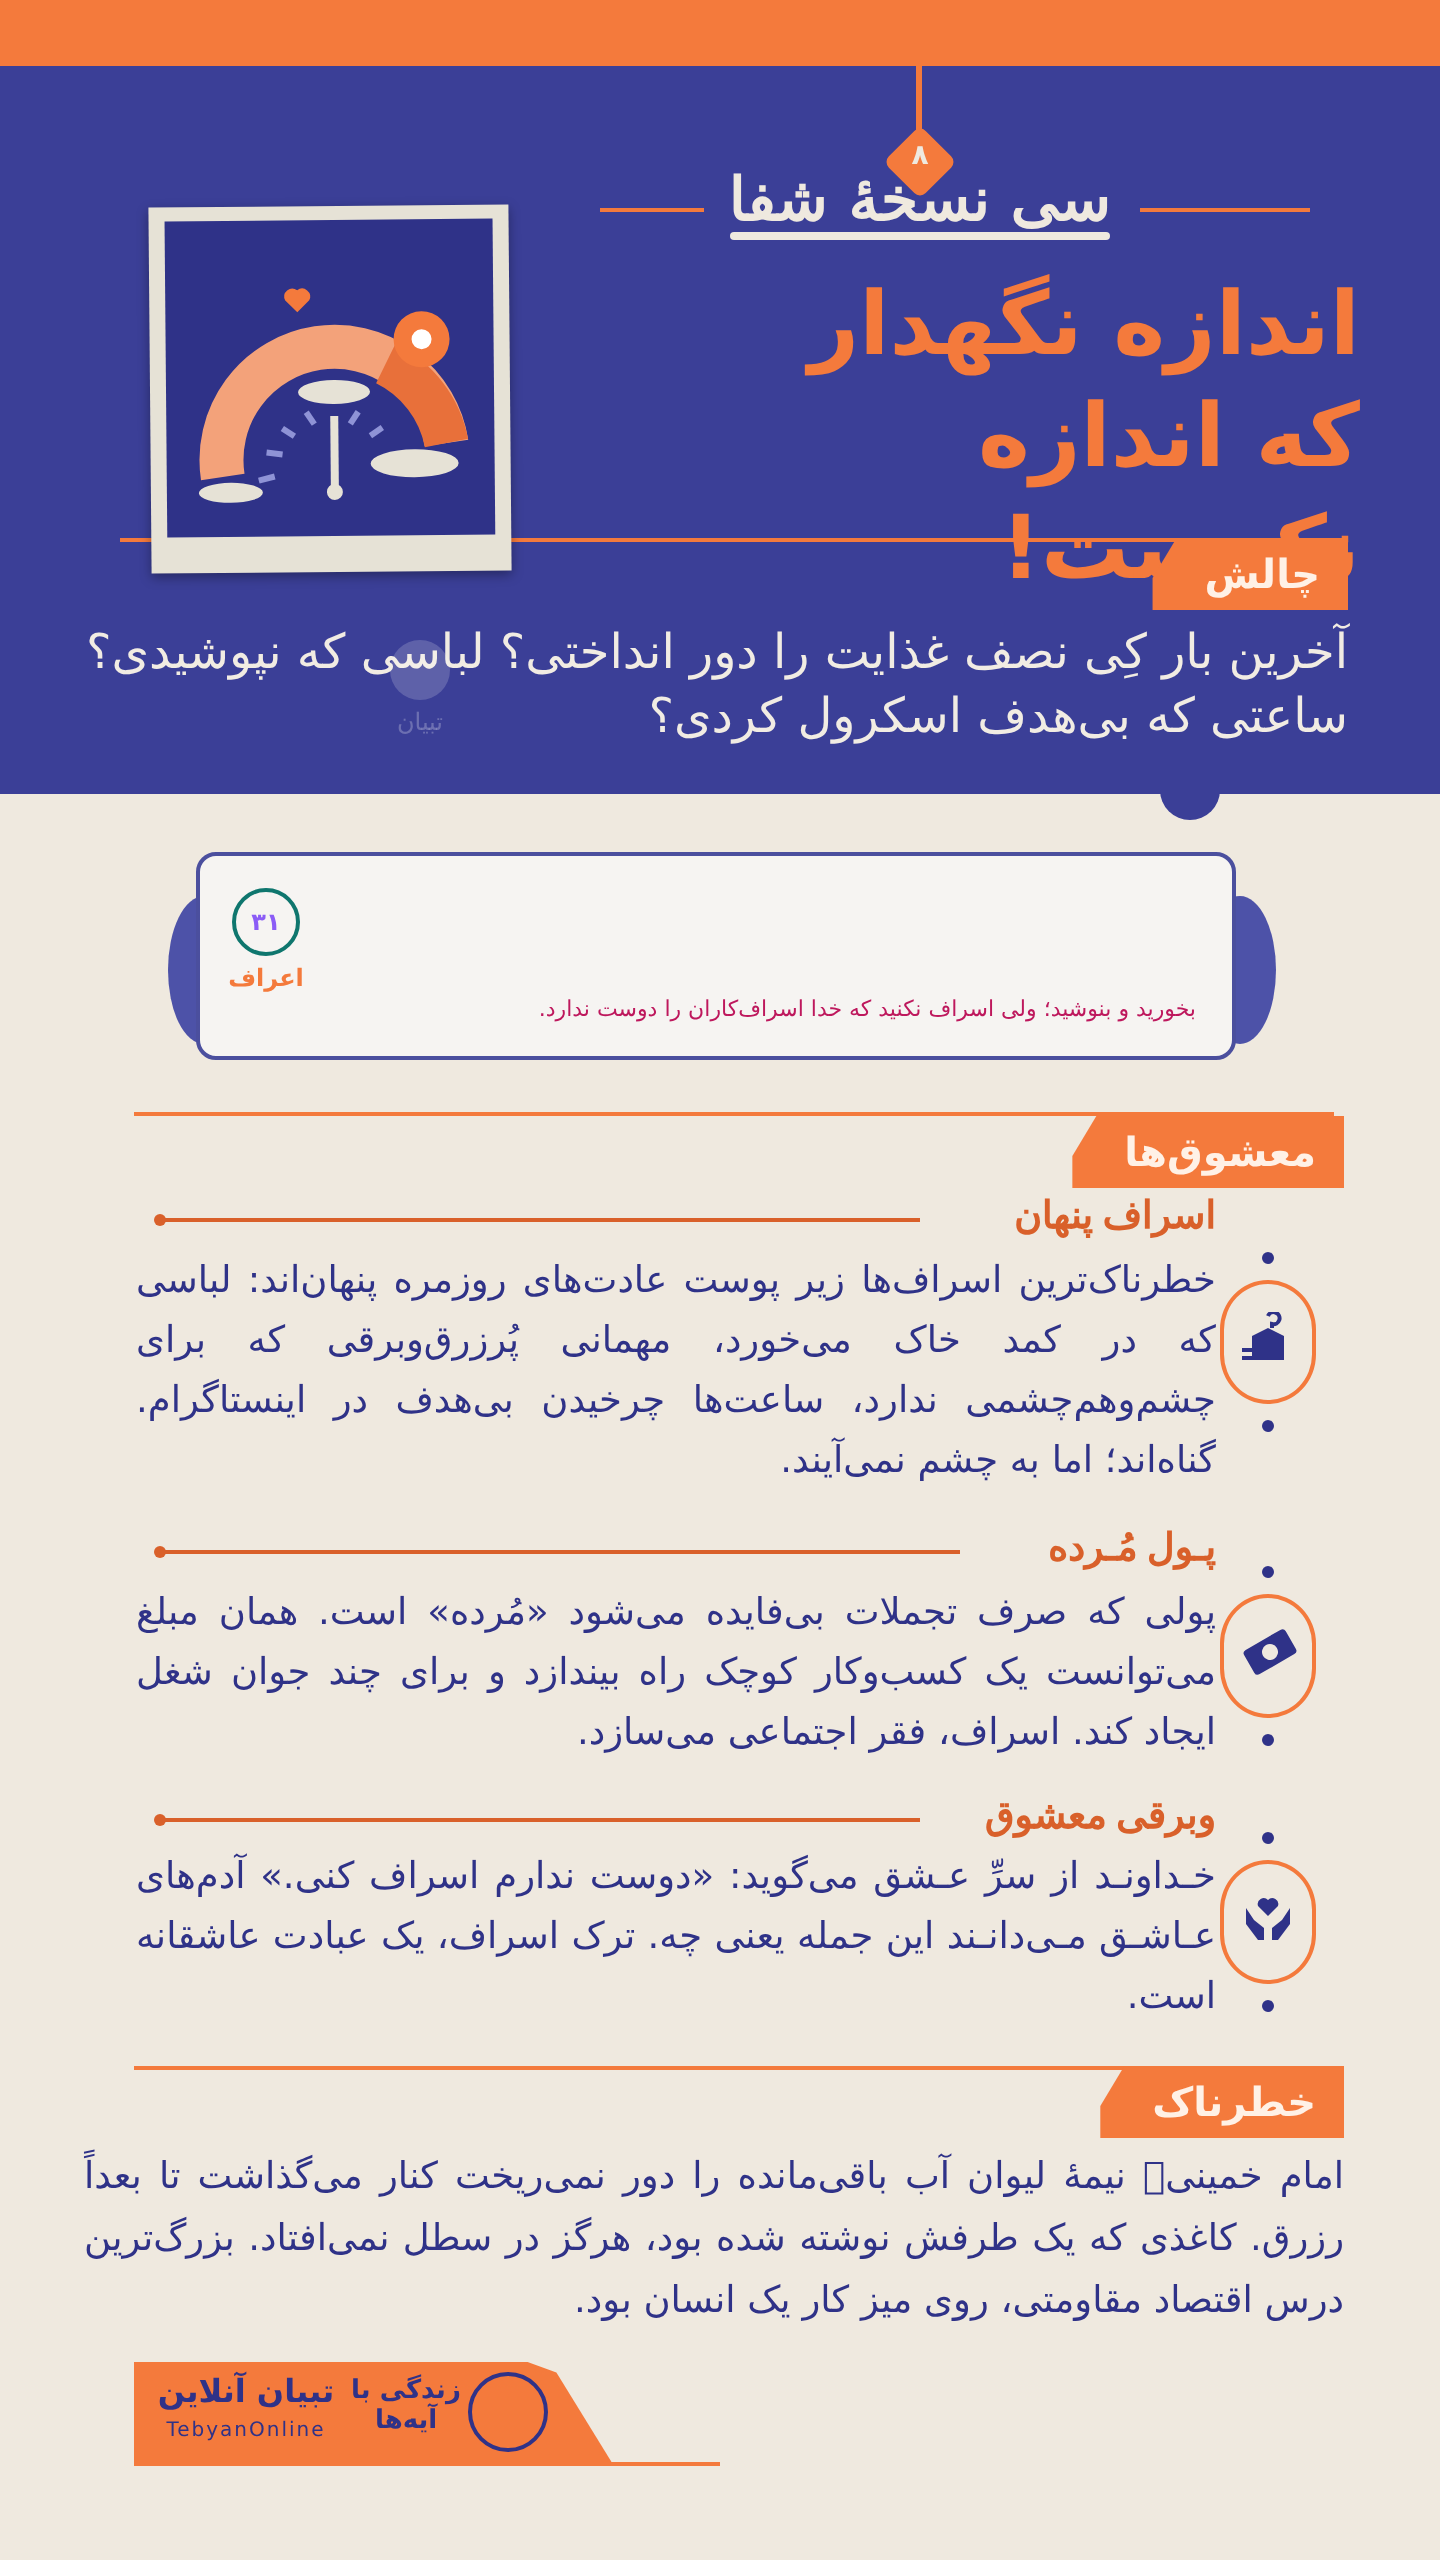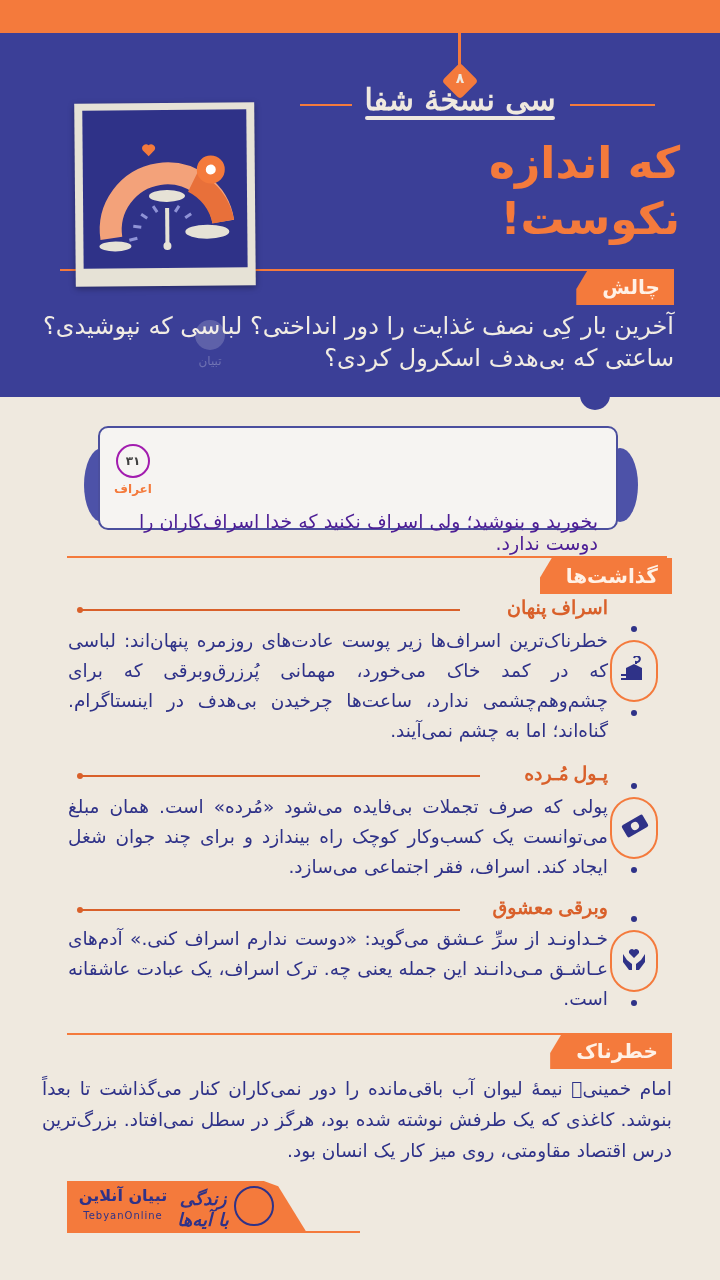--- a/index.html
+++ b/index.html
@@ -91,30 +91,30 @@
     position: absolute; left: 98px; top: 426px; width: 520px; height: 104px;
     background: #f6f4f2; border: 2px solid #4b4f9e; border-radius: 10px;
   }
   .verse-arabic {
     position: absolute; right: 22px; top: 14px; width: 430px;
     color: #2f3288; font-family: "DejaVu Serif", serif; font-size: 25px; font-weight: bold;
     text-align: right; white-space: nowrap;
   }
   .verse-badge {
     position: absolute; left: 16px; top: 16px; width: 34px; height: 34px;
-    border: 2px solid #a21caf; border-radius: 50%;
-    color: #404040; font-size: 12px; text-align: center; line-height: 30px; font-weight: bold;
+    border: 2px solid #0f766e; border-radius: 50%;
+    color: #8b5cf6; font-size: 12px; text-align: center; line-height: 30px; font-weight: bold;
   }
   .verse-sura {
     position: absolute; left: 12px; top: 54px; width: 42px;
     color: #f47a3c; font-size: 12px; text-align: center; font-weight: bold;
   }
   .verse-translation {
     position: absolute; right: 18px; top: 70px; width: 480px;
-    color: #4c1d95; font-size: 19px; text-align: right; margin-top: 12px;
+    color: #be185d; font-size: 11px; text-align: right;
   }
 
   
   .sec-line { position: absolute; left: 67px; width: 600px; height: 2px; background: #f47a3c; }
   .tag-msgs { right: 48px; top: 558px; height: 36px; }
   .tag-story { right: 48px; top: 1033px; height: 36px; }
 
   .msg-title {
     position: absolute; right: 112px; color: #d9602a; font-weight: bold; font-size: 19px;
     white-space: nowrap;
@@ -161,21 +161,21 @@
   .footer-tebyan {
     position: absolute; left: 78px; top: 1186px; width: 90px;
     color: #2f3288; font-weight: bold; font-size: 16px; text-align: center;
   }
   .footer-tebyan-en {
     position: absolute; left: 78px; top: 1210px; width: 90px;
     color: #2f3288; font-size: 10px; letter-spacing: 1px; text-align: center; direction: ltr;
   }
   .footer-zendegi {
     position: absolute; left: 172px; top: 1188px; width: 62px;
-    color: #2f3288; font-weight: bold; font-size: 18px; text-align: center; font-style: italic;
+    color: #2f3288; font-weight: bold; font-size: 13px; text-align: center; 
   }
   .footer-emblem {
     position: absolute; left: 234px; top: 1186px; width: 40px; height: 40px;
     border: 2px solid #2f3288; border-radius: 50%;
   }
 </style>
 </head>
 <body>
 
 <div class="top-band"></div>
@@ -185,20 +185,21 @@
 <div class="pendant-line"></div>
 <div class="pendant"></div>
 <div class="pendant-num">۸</div>
 
 <div class="brand-line-left"></div>
 <div class="brand-line-right"></div>
 <div class="brand">سی نسخهٔ شفا</div>
 <div class="brand-underline"></div>
 
 <div class="title">
+  <div>اندازه نگهدار</div>
   <div>که اندازه نکوست!</div>
 </div>
 
 <div class="hero-line"></div>
 
 <div class="photo-frame">
   <div class="photo-inner">
     <svg width="164" height="158" viewBox="0 0 164 158">
       <path d="M28 128 A56 56 0 0 1 140 112" stroke="#f3a27a" stroke-width="22" fill="none"></path>
       <path d="M110 72 A56 56 0 0 1 140 112" stroke="#e8703a" stroke-width="22" fill="none"></path>
@@ -231,21 +232,21 @@
 
 <div class="verse-wing left"></div>
 <div class="verse-wing right"></div>
 <div class="verse-box">
   <div class="verse-badge">۳۱</div>
   <div class="verse-sura">اعراف</div>
   <div class="verse-translation">بخورید و بنوشید؛ ولی اسراف نکنید که خدا اسراف‌کاران را دوست ندارد.</div>
 </div>
 
 <div class="sec-line" style="top:556px"></div>
-<div class="tag tag-msgs">گذاشت‌ها</div>
+<div class="tag tag-msgs">معشوق‌ها</div>
 
 <div class="msg-title" style="top:596px">اسراف پنهان</div>
 <div class="msg-rule" style="top:609px; width:380px"></div>
 <div class="msg-body" style="top:626px">خطرناک‌ترین اسراف‌ها زیر پوست عادت‌های روزمره پنهان‌اند: لباسی که در کمد خاک می‌خورد، مهمانی پُرزرق‌وبرقی که برای چشم‌وهم‌چشمی ندارد، ساعت‌ها چرخیدن بی‌هدف در اینستاگرام. گناه‌اند؛ اما به چشم نمی‌آیند.</div>
 <div class="icon-wrap" style="top:626px">
   <div class="dot t"></div>
     <div class="frame"></div>
     <div class="dot b"></div>
   <svg width="26" height="28" viewBox="0 0 26 28">
     <path d="M13 2 a3 3 0 1 1 2 4 v2" stroke="#2f3288" stroke-width="2" fill="none"></path>
@@ -279,20 +280,20 @@
     <div class="dot b"></div>
   <svg width="26" height="26" viewBox="0 0 26 26">
     <path d="M13 12 l-5 -5 a3 3 0 0 1 5 -3 a3 3 0 0 1 5 3 z" fill="#2f3288"></path>
     <path d="M2 8 v8 l6 8 h3 v-6 l-5 -4 z" fill="#2f3288"></path>
     <path d="M24 8 v8 l-6 8 h-3 v-6 l5 -4 z" fill="#2f3288"></path>
   </svg>
 </div>
 
 <div class="sec-line" style="top:1033px"></div>
 <div class="tag tag-story">خطرناک</div>
-<div class="story-text">امام خمینی‌﷬ نیمهٔ لیوان آب باقی‌مانده را دور نمی‌کاران کنار می‌گذاشت تا بعداً بنوشد. کاغذی که یک طرفش نوشته شده بود، هرگز در سطل نمی‌افتاد. بزرگ‌ترین درس اقتصاد مقاومتی، روی میز کار یک انسان بود.</div>
+<div class="story-text">امام خمینی‌﷬ نیمهٔ لیوان آب باقی‌مانده را دور نمی‌ریخت کنار می‌گذاشت تا بعداً رزرق. کاغذی که یک طرفش نوشته شده بود، هرگز در سطل نمی‌افتاد. بزرگ‌ترین درس اقتصاد مقاومتی، روی میز کار یک انسان بود.</div>
 
 <div class="footer-band"></div>
 <div class="footer-line"></div>
 <div class="footer-tebyan">تبیان آنلاین</div>
 <div class="footer-tebyan-en">TebyanOnline</div>
 <div class="footer-zendegi">زندگی با آیه‌ها</div>
 <div class="footer-emblem"></div>
 
 </body></html>

